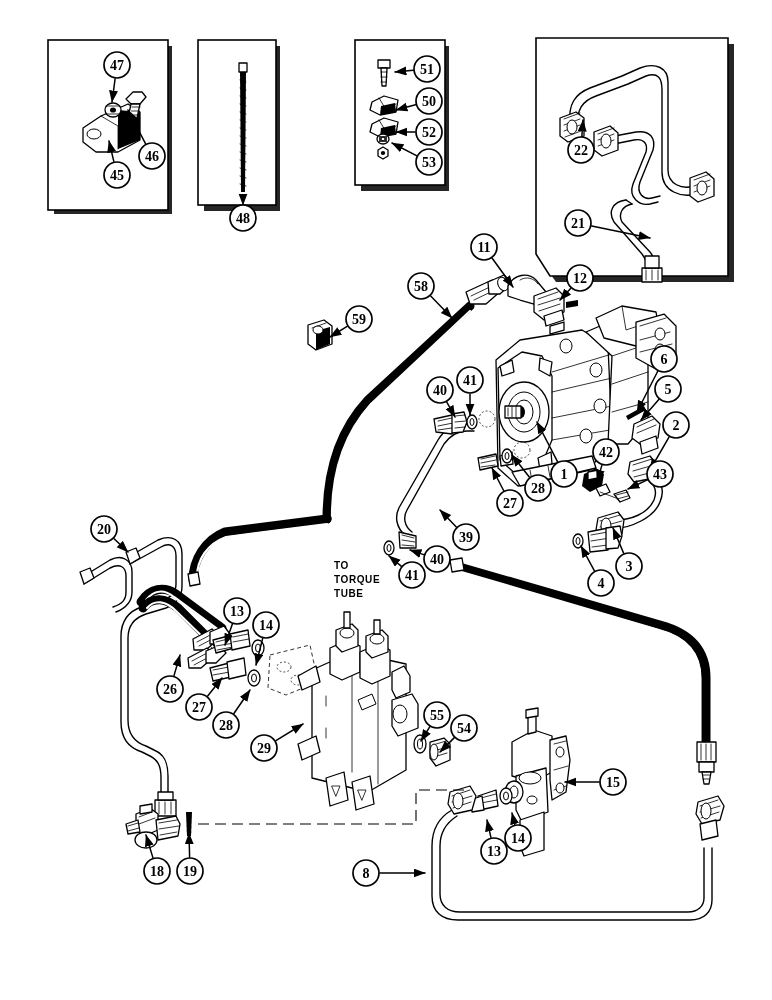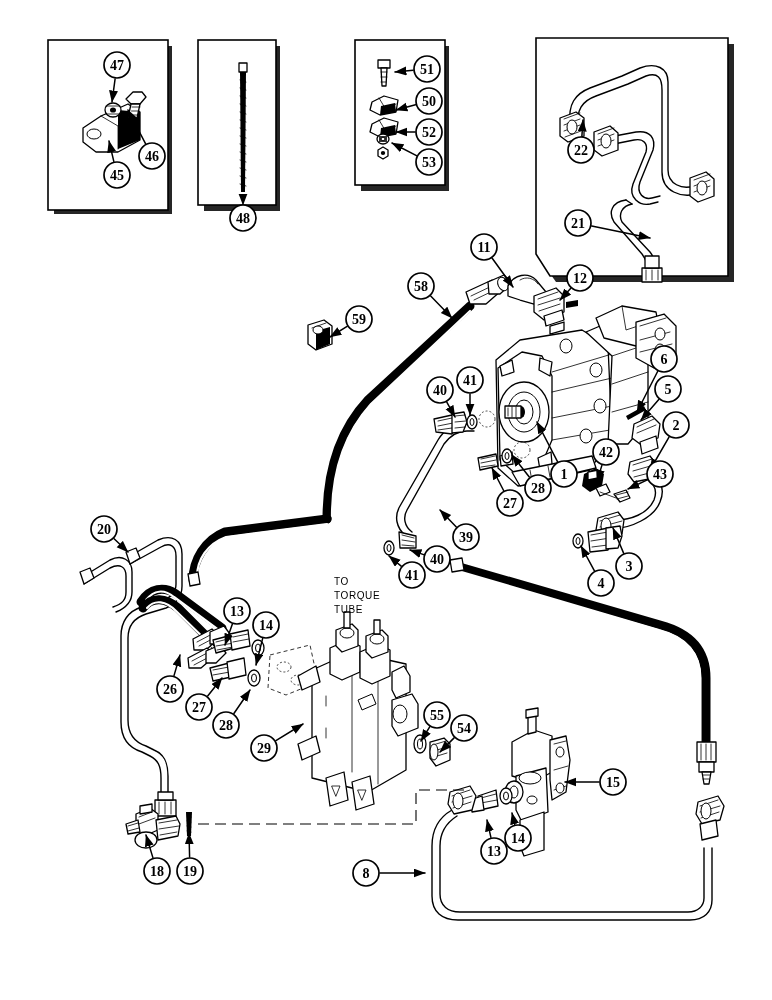--- a/index.html
+++ b/index.html
@@ -4,22 +4,22 @@
 <title>Hydraulic Parts Diagram</title>
 <style>
   html,body{margin:0;padding:0;background:#ffffff;}
   body{
     font-family:"Liberation Sans", sans-serif;
     width:772px;height:1000px;overflow:hidden;position:relative;
   }
   #stage{position:absolute;left:0;top:0;width:772px;height:1000px;background:#fff;}
   #stage svg{position:absolute;left:0;top:0;}
   .note{
-    position:absolute;font-weight:normal;font-size:10px;line-height:14px;
-    letter-spacing:.6px;color:#000;white-space:pre;margin-top:16px;
+    position:absolute;font-weight:bold;font-size:10px;line-height:14px;
+    letter-spacing:.6px;color:#000;white-space:pre;
   }
 </style>
 </head>
 <body>
 
 <div id="stage">
 
   <svg width="772" height="1000" viewBox="0 0 772 1000">
     <defs>
       <style>

